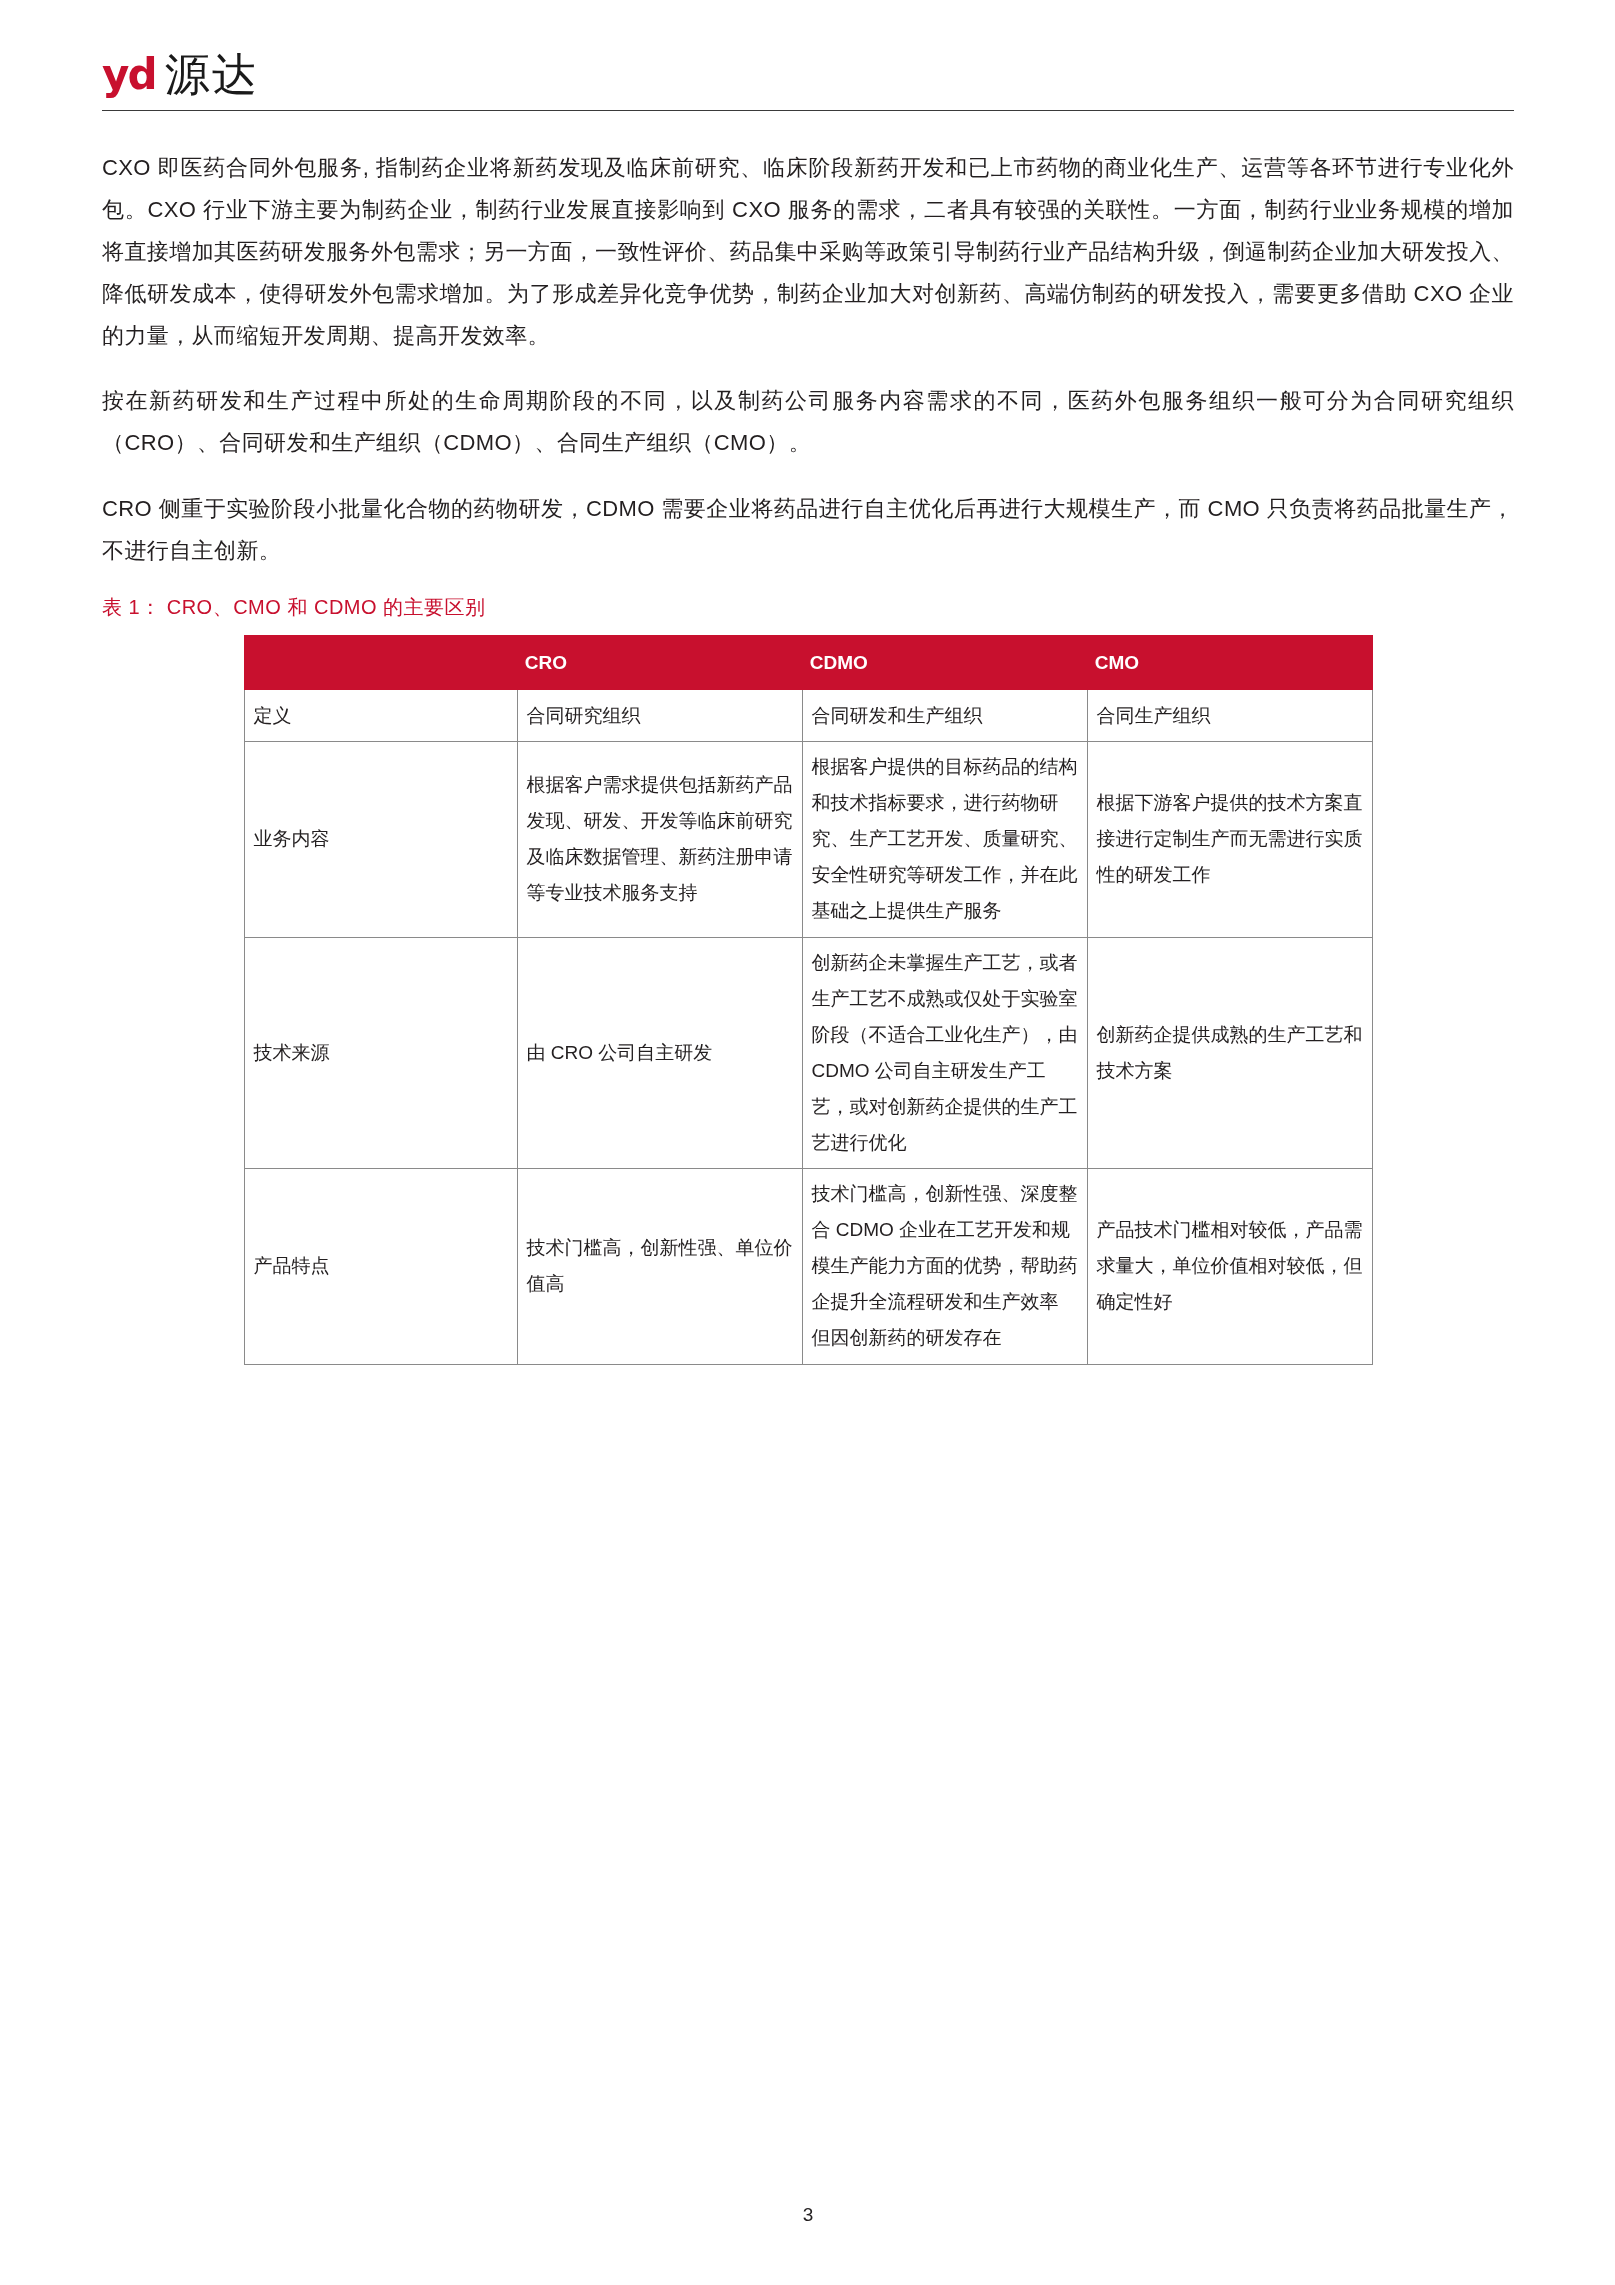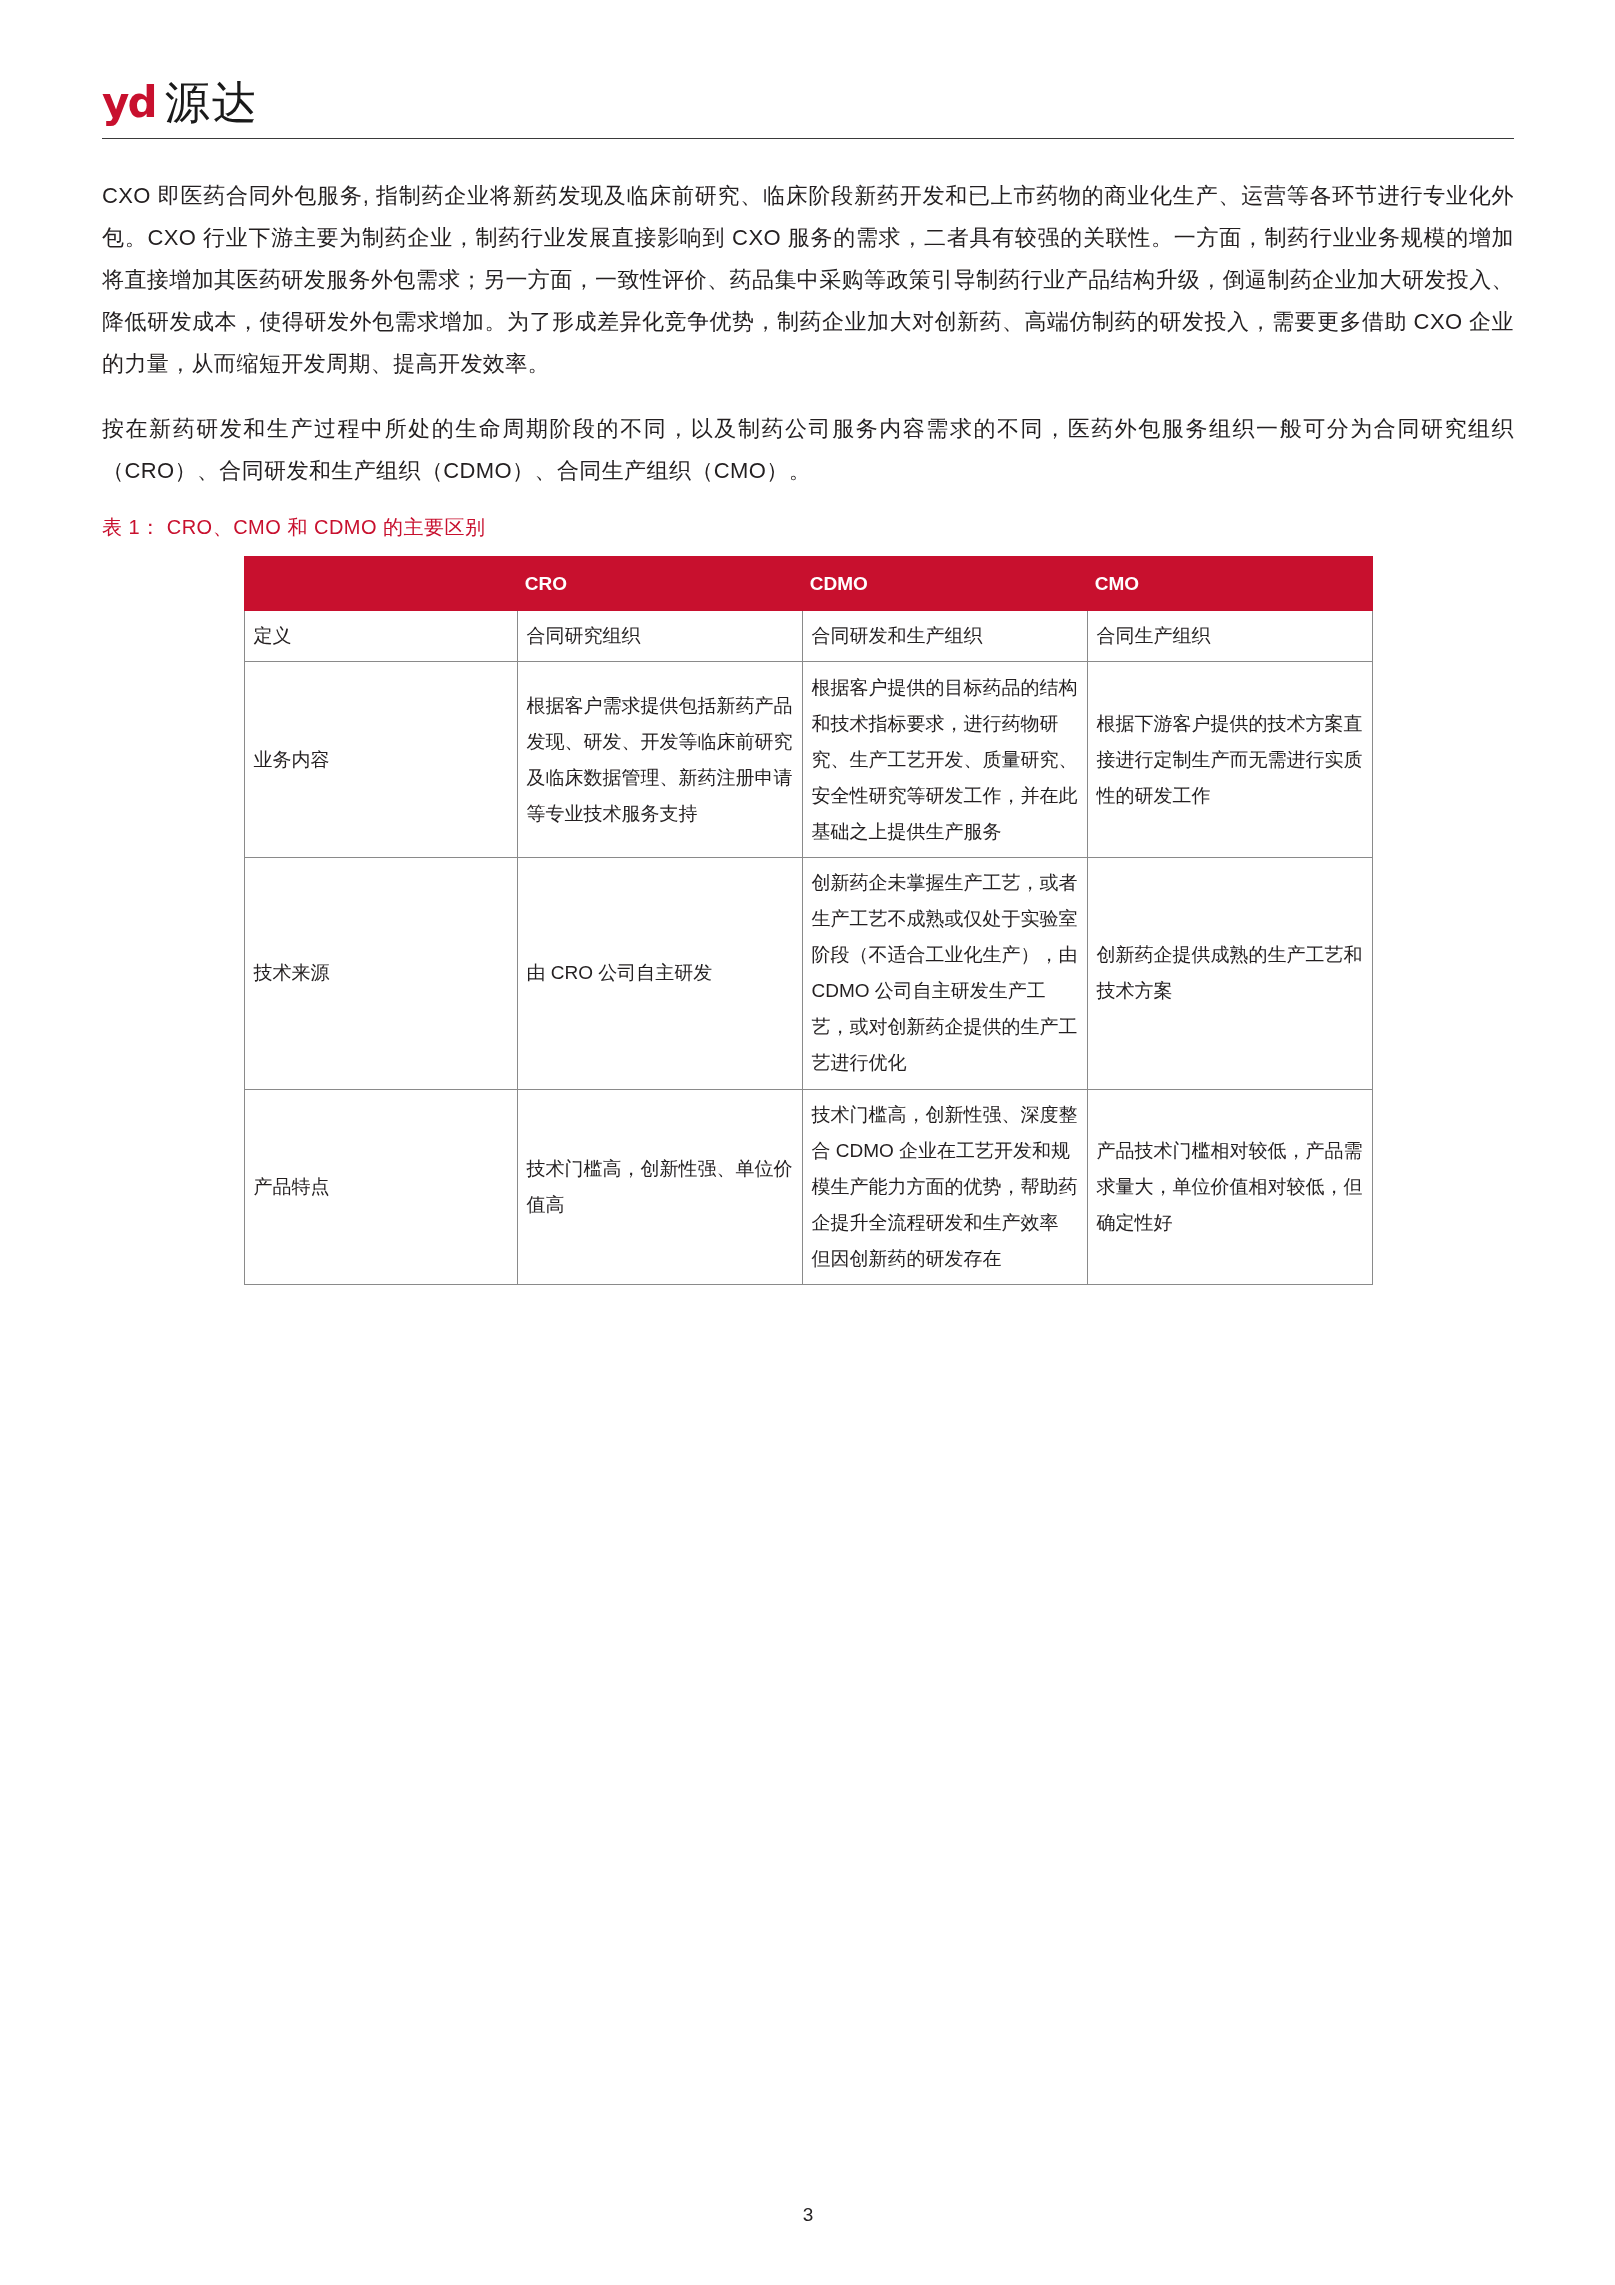--- a/index.html
+++ b/index.html
@@ -18,21 +18,21 @@
   .page {
     position: relative;
     width: 1616px;
     height: 2286px;
     box-sizing: border-box;
     padding: 0 102px;
   }
 
   
   .header {
-    padding-top: 80px;
+    padding-top: 52px;
     padding-bottom: 12.7px;
     border-bottom: 1.8px solid #3a3a3a;
     display: flex;
     align-items: flex-start;
     margin-left: 0px;
   }
   .logo {
     display: flex;
     align-items: center;
     gap: 9px;
@@ -140,20 +140,21 @@
   <div class="header">
     <div class="logo">
       <span class="logo-mark">yd</span>
       <span class="logo-text">源达</span>
     </div>
   </div>
 
 
   <p class="para first">CXO 即医药合同外包服务, 指制药企业将新药发现及临床前研究、临床阶段新药开发和已上市药物的商业化生产、运营等各环节进行专业化外包。CXO 行业下游主要为制药企业，制药行业发展直接影响到 CXO 服务的需求，二者具有较强的关联性。一方面，制药行业业务规模的增加将直接增加其医药研发服务外包需求；另一方面，一致性评价、药品集中采购等政策引导制药行业产品结构升级，倒逼制药企业加大研发投入、降低研发成本，使得研发外包需求增加。为了形成差异化竞争优势，制药企业加大对创新药、高端仿制药的研发投入，需要更多借助 CXO 企业的力量，从而缩短开发周期、提高开发效率。</p>
   <p class="para">按在新药研发和生产过程中所处的生命周期阶段的不同，以及制药公司服务内容需求的不同，医药外包服务组织一般可分为合同研究组织（CRO）、合同研发和生产组织（CDMO）、合同生产组织（CMO）。</p>
+  <p class="para">CRO 侧重于实验阶段小批量化合物的药物研发，CDMO 需要企业将药品进行自主优化后再进行大规模生产，而 CMO 只负责将药品批量生产，不进行自主创新。</p>
 
   <div class="table-caption">表 1： CRO、CMO 和 CDMO 的主要区别</div>
 
   <div class="table-wrap">
     <table class="cmp">
       <colgroup>
         <col class="c0">
           <col class="c1">
           <col class="c2">
           <col class="c3">

